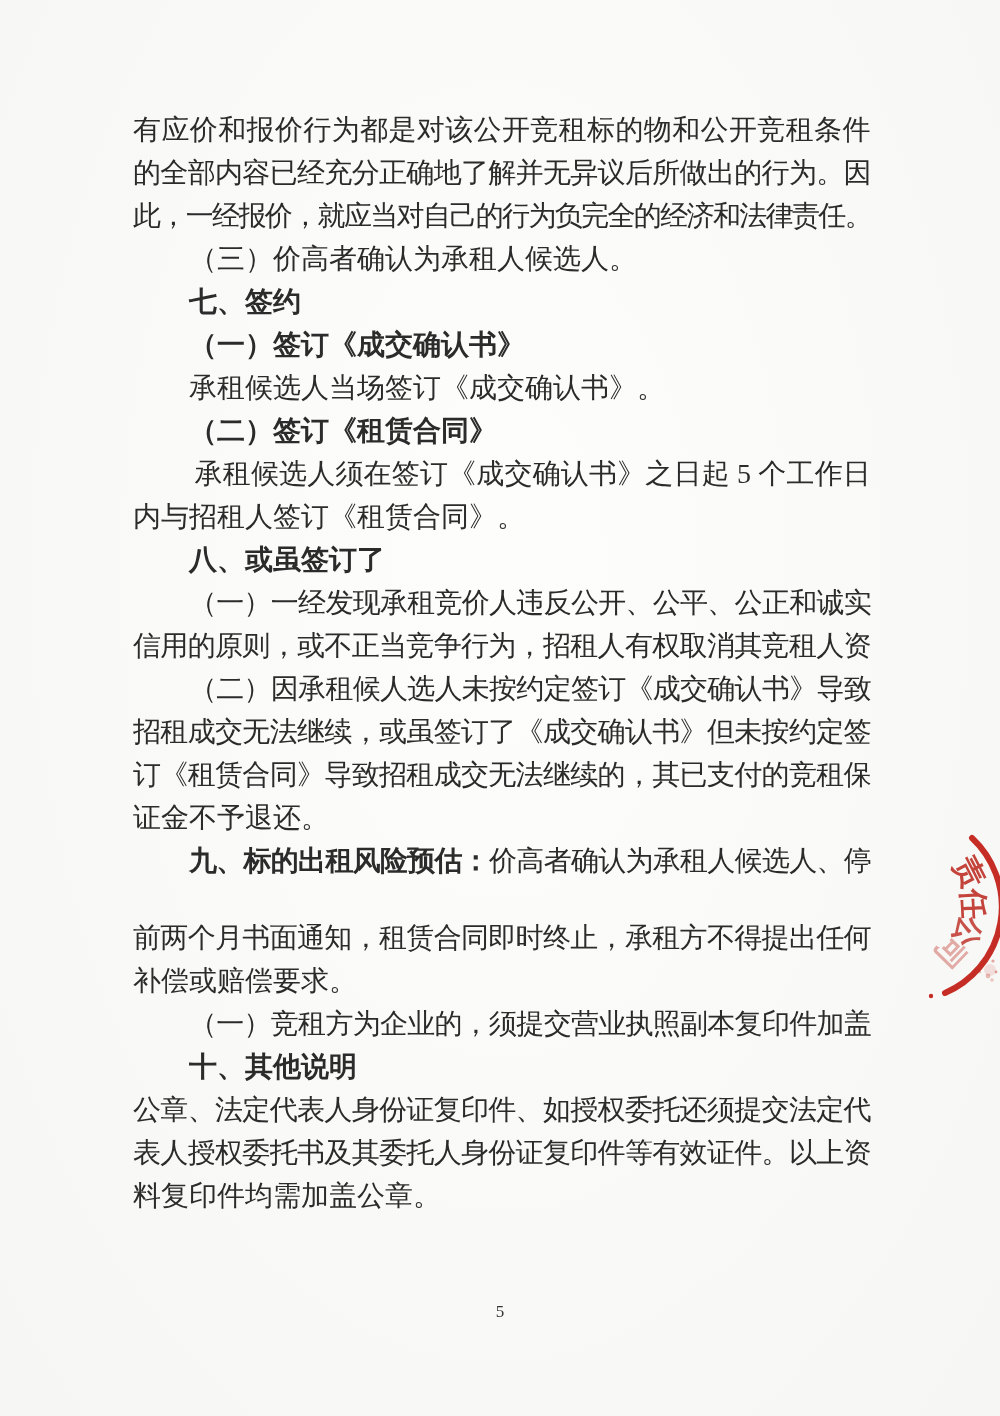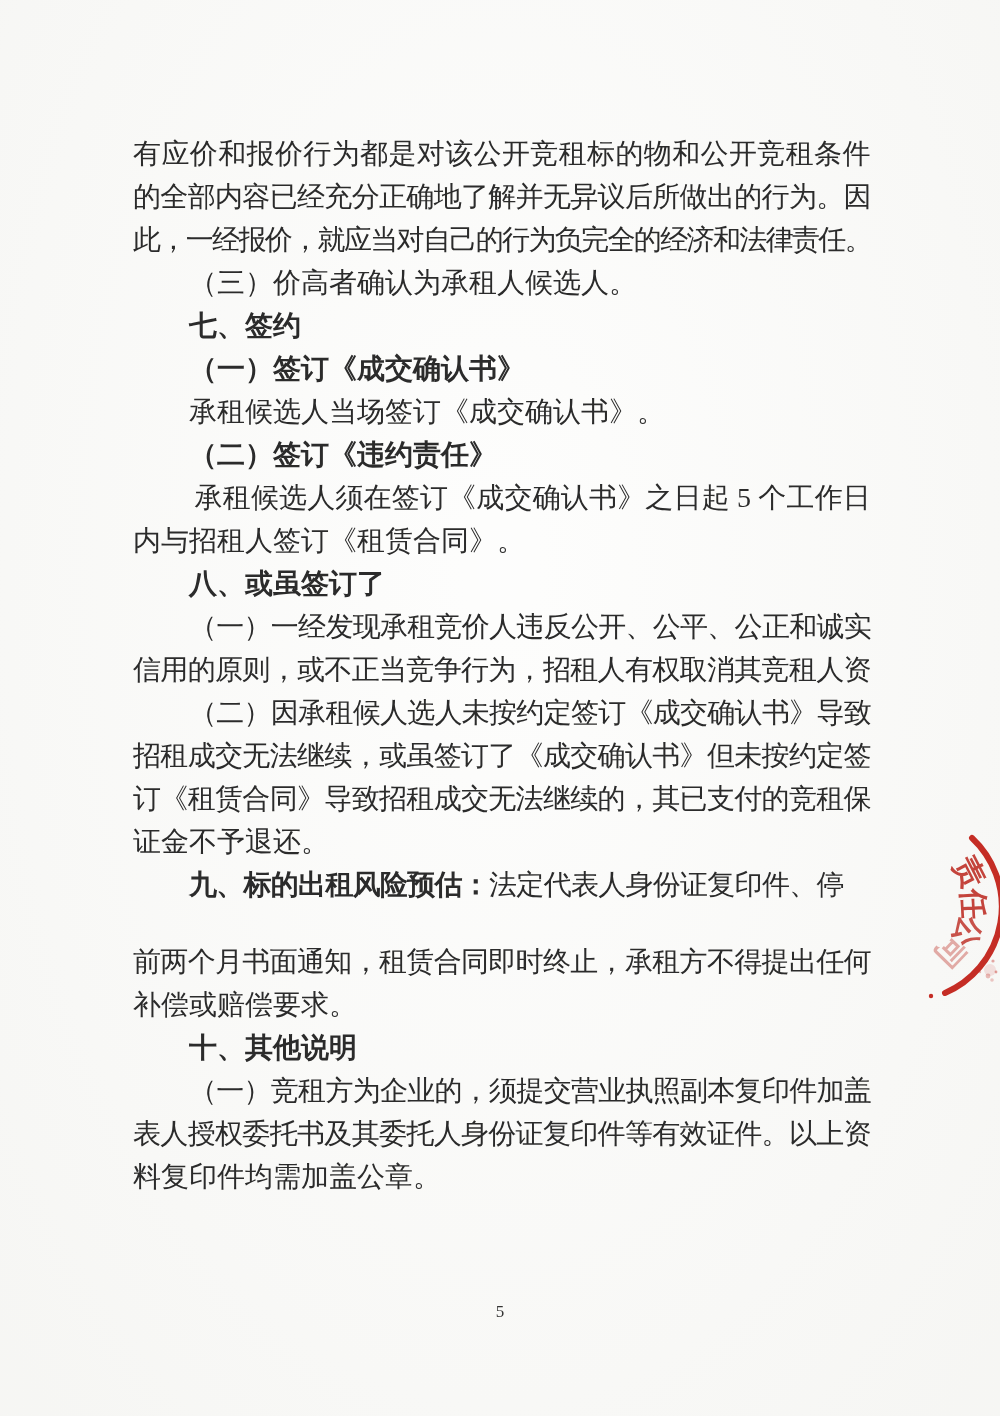--- a/index.html
+++ b/index.html
@@ -20,21 +20,21 @@
   .page::before {
     content: "";
     position: absolute; inset: 0;
     background: radial-gradient(ellipse at 50% 40%, rgba(255,255,255,0.6), rgba(210,210,205,0.12) 95%);
     pointer-events: none;
   }
 
   .text-block {
     position: absolute;
     left: 133px;
-    top: 132px;
+    top: 108px;
     width: 738px;
   }
 
   .doc-line {
     height: 43px;
     line-height: 43px;
     font-size: 28px;
     white-space: nowrap;
   }
 
@@ -74,35 +74,36 @@
 <div class="page">
 
   <div class="text-block">
       <div class="doc-line" style="padding-left: 0px;"><span class="line-inner" style="letter-spacing: 0.38px;"><span class="seg-n">有应价和报价行为都是对该公开竞租标的物和公开竞租条件</span></span></div>
       <div class="doc-line" style="padding-left: 0px;"><span class="line-inner" style="letter-spacing: -0.67px;"><span class="seg-n">的全部内容已经充分正确地了解并无异议后所做出的行为。因</span></span></div>
       <div class="doc-line" style="padding-left: 0px; text-align: center;"><span class="line-inner" style="letter-spacing: -1.64px;"><span class="seg-n">此，一经报价，就应当对自己的行为负完全的经济和法律责任。</span></span></div>
       <div class="doc-line" style="padding-left: 56px;"><span class="line-inner"><span class="seg-n">（三）价高者确认为承租人候选人。</span></span></div>
       <div class="doc-line" style="padding-left: 56px;"><span class="line-inner"><span class="seg-h">七、签约</span></span></div>
       <div class="doc-line" style="padding-left: 56px;"><span class="line-inner"><span class="seg-b">（一）签订《成交确认书》</span></span></div>
       <div class="doc-line" style="padding-left: 56px;"><span class="line-inner"><span class="seg-n">承租候选人当场签订《成交确认书》。</span></span></div>
-      <div class="doc-line" style="padding-left: 56px;"><span class="line-inner"><span class="seg-b">（二）签订《违约责任》</span></span></div>
+      <div class="doc-line" style="padding-left: 56px;"><span class="line-inner"><span class="seg-b">（二）签订《租赁合同》</span></span></div>
       <div class="doc-line" style="padding-left: 61.6px;"><span class="line-inner" style="letter-spacing: 0.17px;"><span class="seg-n">承租候选人须在签订《成交确认书》之日起 5 个工作日</span></span></div>
       <div class="doc-line" style="padding-left: 0px;"><span class="line-inner"><span class="seg-n">内与招租人签订《租赁合同》。</span></span></div>
       <div class="doc-line" style="padding-left: 56px;"><span class="line-inner"><span class="seg-h">八、或虽签订了</span></span></div>
       <div class="doc-line" style="padding-left: 56px;"><span class="line-inner" style="letter-spacing: -0.72px;"><span class="seg-n">（一）一经发现承租竞价人违反公开、公平、公正和诚实</span></span></div>
       <div class="doc-line" style="padding-left: 0px;"><span class="line-inner" style="letter-spacing: -0.67px;"><span class="seg-n">信用的原则，或不正当竞争行为，招租人有权取消其竞租人资</span></span></div>
       <div class="doc-line" style="padding-left: 56px;"><span class="line-inner" style="letter-spacing: -0.72px;"><span class="seg-n">（二）因承租候人选人未按约定签订《成交确认书》导致</span></span></div>
       <div class="doc-line" style="padding-left: 0px;"><span class="line-inner" style="letter-spacing: -0.67px;"><span class="seg-n">招租成交无法继续，或虽签订了《成交确认书》但未按约定签</span></span></div>
       <div class="doc-line" style="padding-left: 0px;"><span class="line-inner" style="letter-spacing: -0.67px;"><span class="seg-n">订《租赁合同》导致招租成交无法继续的，其已支付的竞租保</span></span></div>
       <div class="doc-line" style="padding-left: 0px;"><span class="line-inner"><span class="seg-n">证金不予退还。</span></span></div>
-      <div class="doc-line" style="padding-left: 56px;"><span class="line-inner" style="letter-spacing: -0.72px;"><span class="seg-h">九、标的出租风险预估：</span><span class="seg-n">法定代表人身份证复印件、停</span></span></div>
+      <div class="doc-line" style="padding-left: 56px;"><span class="line-inner" style="letter-spacing: -0.72px;"><span class="seg-h">九、标的出租风险预估：</span><span class="seg-n">价高者确认为承租人候选人、停</span></span></div>
       <div class="doc-line" style="padding-left: 0px; margin-top: 34px;"><span class="line-inner" style="letter-spacing: -0.67px;"><span class="seg-n">前两个月书面通知，租赁合同即时终止，承租方不得提出任何</span></span></div>
       <div class="doc-line" style="padding-left: 0px;"><span class="line-inner"><span class="seg-n">补偿或赔偿要求。</span></span></div>
+      <div class="doc-line" style="padding-left: 56px;"><span class="line-inner" style="letter-spacing: -0.72px;"><span class="seg-n">（一）竞租方为企业的，须提交营业执照副本复印件加盖</span></span></div>
       <div class="doc-line" style="padding-left: 56px;"><span class="line-inner"><span class="seg-h">十、其他说明</span></span></div>
-      <div class="doc-line" style="padding-left: 56px;"><span class="line-inner" style="letter-spacing: -0.72px;"><span class="seg-n">（一）竞租方为企业的，须提交营业执照副本复印件加盖</span></span></div>
+      <div class="doc-line" style="padding-left: 0px;"><span class="line-inner" style="letter-spacing: -0.67px;"><span class="seg-n">公章、法定代表人身份证复印件、如授权委托还须提交法定代</span></span></div>
       <div class="doc-line" style="padding-left: 0px;"><span class="line-inner" style="letter-spacing: -0.67px;"><span class="seg-n">表人授权委托书及其委托人身份证复印件等有效证件。以上资</span></span></div>
       <div class="doc-line" style="padding-left: 0px;"><span class="line-inner"><span class="seg-n">料复印件均需加盖公章。</span></span></div>
     </div>
 
   <div class="stamp">
     <svg width="170" height="280" viewBox="0 0 170 280">
 
       <path d="M 142 58 A 94 94 0 0 1 115 213" fill="none" stroke-width="6" stroke-linecap="round" class="seal-arc" stroke="#cb2e26"></path>
 
       <circle cx="101" cy="216" r="2.2" class="seal-dot" fill="#cb2e26"></circle>

